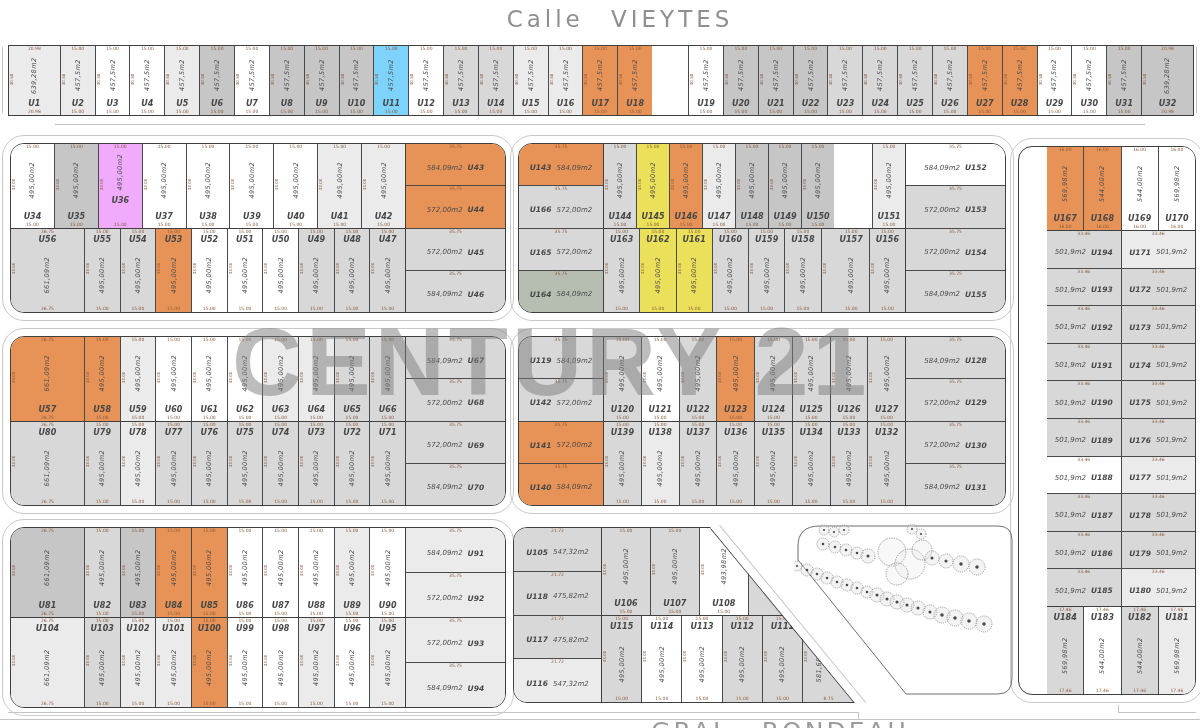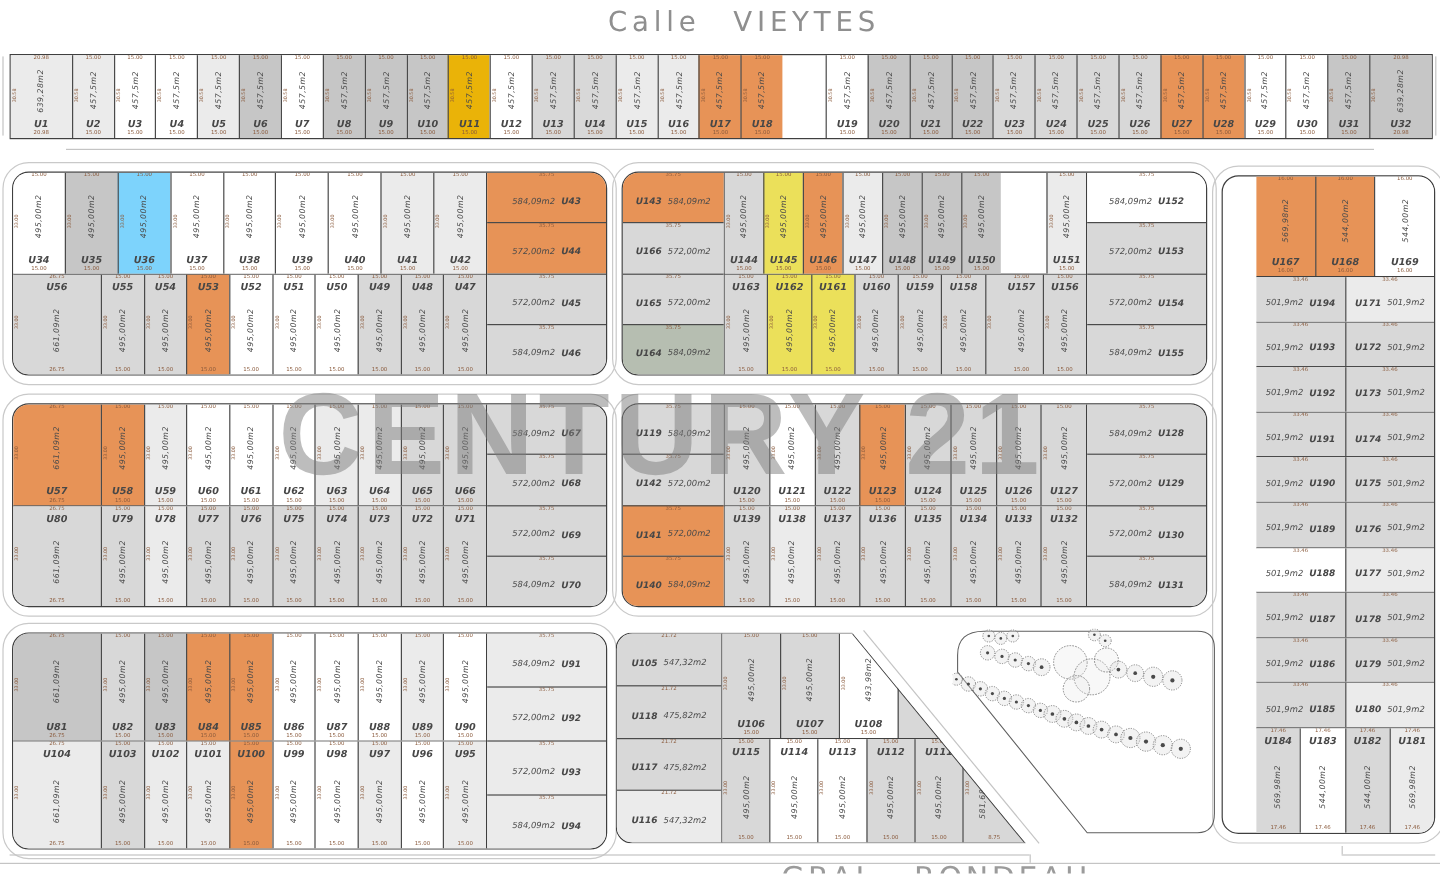--- a/index.html
+++ b/index.html
@@ -122,21 +122,21 @@
         <div class="dim">15.00</div>
         <div class="sdim">30.58</div>
       </div>
       <div class="vlot" style="background: rgb(198, 198, 198);">
         <div class="dim">15.00</div>
         <div class="area">457,5m2</div>
         <div class="lotid">U10</div>
         <div class="dim">15.00</div>
         <div class="sdim">30.58</div>
       </div>
-      <div class="vlot" style="background: #eab308;">
+      <div class="vlot" style="background: #7dd3fc;">
         <div class="dim">15.00</div>
         <div class="area">457,5m2</div>
         <div class="lotid">U11</div>
         <div class="dim">15.00</div>
         <div class="sdim">30.58</div>
       </div>
       <div class="vlot" style="background: rgb(255, 255, 255);">
         <div class="dim">15.00</div>
         <div class="area">457,5m2</div>
         <div class="lotid">U12</div>
@@ -295,21 +295,21 @@
             <div class="dim">15.00</div>
             <div class="sdim">33.00</div>
           </div>
           <div class="vlot" style="background: rgb(198, 198, 198);">
             <div class="dim">15.00</div>
             <div class="area">495,00m2</div>
             <div class="lotid">U35</div>
             <div class="dim">15.00</div>
             <div class="sdim">33.00</div>
           </div>
-          <div class="vlot" style="background: #7dd3fc;">
+          <div class="vlot" style="background: #f0abfc; gap: 16px;">
             <div class="dim">15.00</div>
             <div class="area">495,00m2</div>
             <div class="lotid">U36</div>
             <div class="dim">15.00</div>
             <div class="sdim">33.00</div>
           </div>
           <div class="vlot" style="background: rgb(255, 255, 255);">
             <div class="dim">15.00</div>
             <div class="area">495,00m2</div>
             <div class="lotid">U37</div>
@@ -649,20 +649,26 @@
         <div class="vlot" style="background: rgb(231, 147, 87);">
           <div class="dim">16.00</div>
           <div class="area">544,00m2</div>
           <div class="lotid">U168</div>
           <div class="dim">16.00</div>
         </div>
         <div class="vlot" style="background: rgb(255, 255, 255);">
           <div class="dim">16.00</div>
           <div class="area">544,00m2</div>
           <div class="lotid">U169</div>
+          <div class="dim">16.00</div>
+        </div>
+        <div class="vlot" style="background: rgb(255, 255, 255);">
+          <div class="dim">16.00</div>
+          <div class="area">569,98m2</div>
+          <div class="lotid">U170</div>
           <div class="dim">16.00</div>
         </div>
       </div>
       <div class="cmid">
         <div class="crow">
           <div class="hlot" style="background: rgb(216, 216, 216);">
             <div class="dim">33.46</div>
             <div class="hlabel">
               <div class="harea">501,9m2</div>
               <div class="hid">U194</div>

